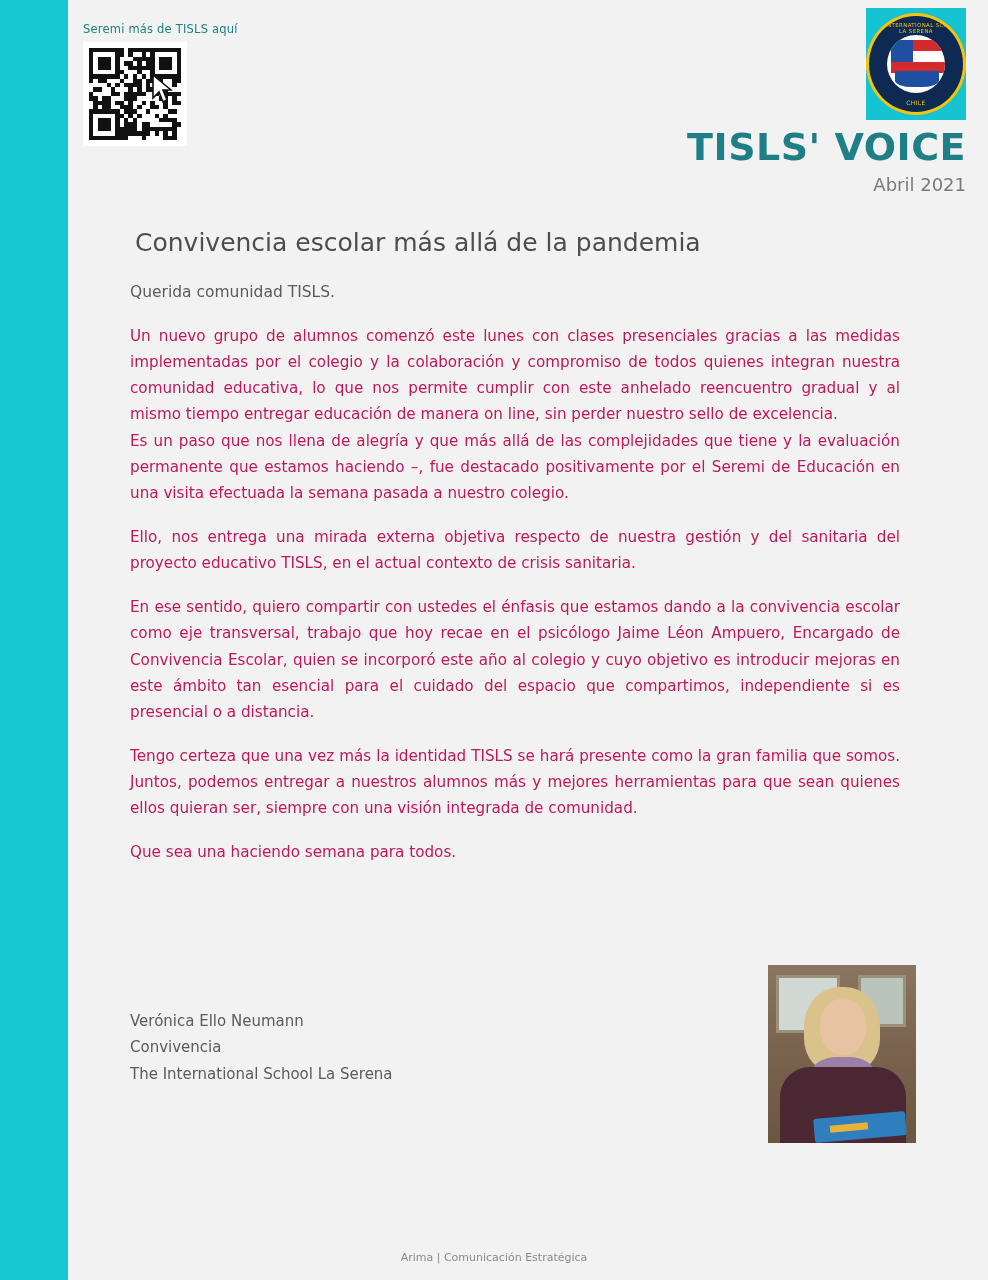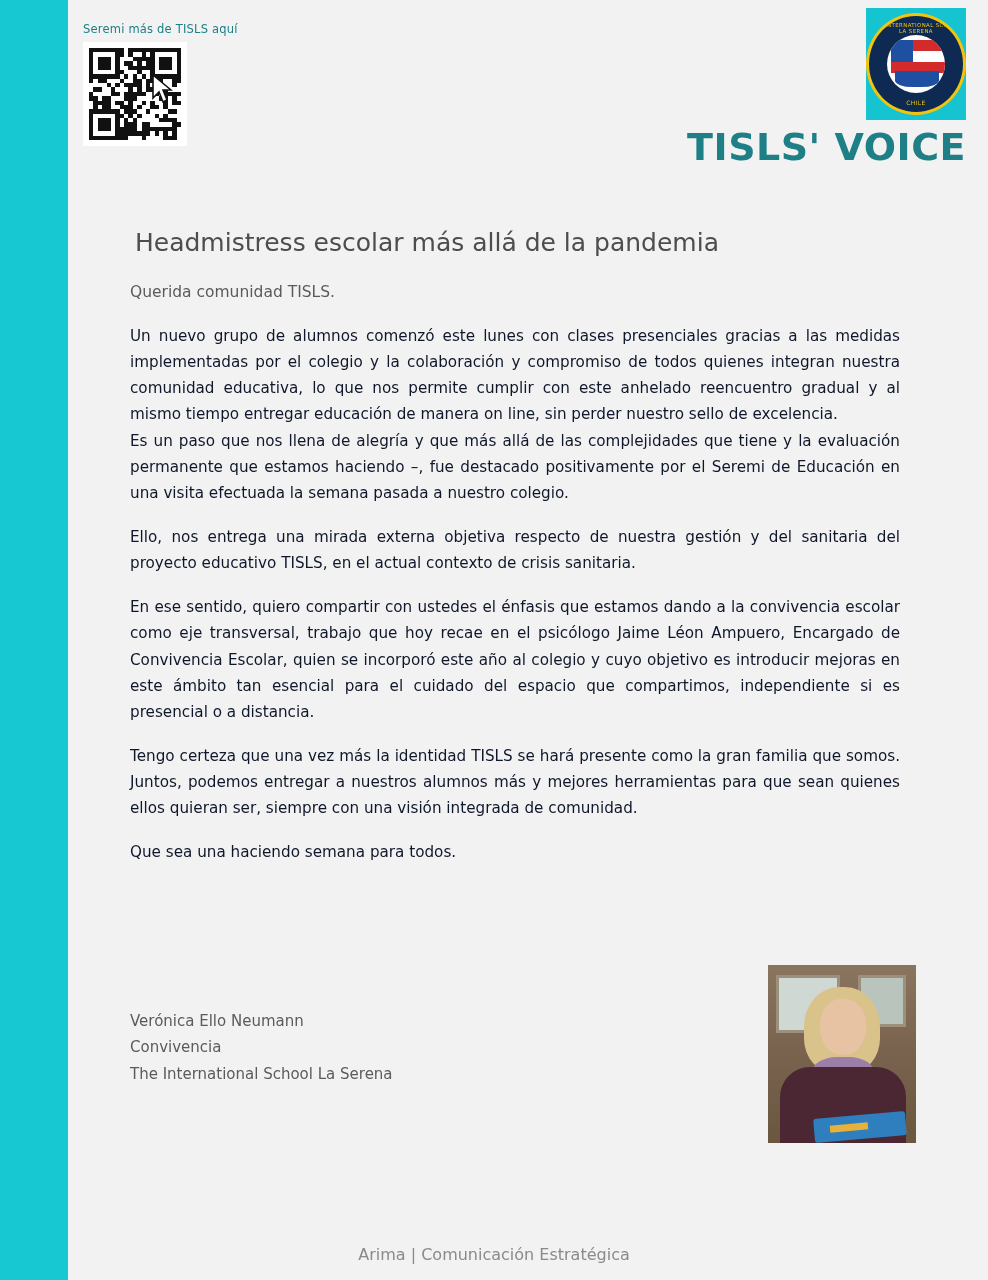--- a/index.html
+++ b/index.html
@@ -185,21 +185,21 @@
   .salutation {
     font-size: 15.5px;
     margin: 0 0 22px 0;
     color: #5b5b5b;
   }
   .para {
     font-size: 15.2px;
     line-height: 1.72;
     text-align: justify;
     margin: 0 0 18px 0;
-    color: #0f172a;
+    color: #be185d;
   }
   .para.tight { margin-bottom: 0; }
 
   
   .signature {
     position: absolute;
     left: 62px;
     top: 1008px;
     font-size: 15px;
     line-height: 1.75;
@@ -279,21 +279,21 @@
     transform: rotate(-5deg);
   }
 
   
   .footer {
     position: absolute;
     left: 0;
     right: 0;
     bottom: 16px;
     text-align: center;
-    font-size: 16px;
+    font-size: 11px;
     color: #8a8a8a;
     font-family: "DejaVu Sans", sans-serif;
   }
 </style>
 </head>
 <body>
 
 <div class="left-bar"></div>
 
 <div class="page">
@@ -758,24 +758,25 @@
         <span class="red1"></span>
         <span class="red2"></span>
         <span class="blue-swoosh"></span>
       </div>
       <div class="logo-text-bottom">CHILE</div>
     </div>
   </div>
 
   <div class="masthead">
     <div class="masthead-title">TISLS' VOICE</div>
+    <div class="masthead-date">Abril 2021</div>
   </div>
 
   <div class="article">
-    <h1 class="headline">Headmistress escolar más allá de la pandemia</h1>
+    <h1 class="headline">Convivencia escolar más allá de la pandemia</h1>
     <p class="salutation">Querida comunidad TISLS.</p>
     <p class="para tight"> Un nuevo grupo de alumnos comenzó este lunes con clases presenciales gracias a las medidas implementadas por el colegio y la colaboración y compromiso de todos quienes integran nuestra comunidad educativa, lo que nos permite cumplir con este anhelado reencuentro gradual y al mismo tiempo entregar educación de manera on line, sin perder nuestro sello de excelencia.</p>
     <p class="para">Es un paso que nos llena de alegría y que más allá de las complejidades que tiene y la evaluación permanente que estamos haciendo –, fue destacado positivamente por el Seremi de Educación en una visita efectuada la semana pasada a nuestro colegio.</p>
     <p class="para">Ello, nos entrega una mirada externa objetiva respecto de nuestra gestión y del sanitaria del proyecto educativo TISLS, en el actual contexto de crisis sanitaria.</p>
     <p class="para">En ese sentido, quiero compartir con ustedes el énfasis que estamos dando a la convivencia escolar como eje transversal, trabajo que hoy recae en el psicólogo Jaime Léon Ampuero, Encargado de Convivencia Escolar, quien se incorporó este año al colegio y cuyo objetivo es introducir mejoras en este ámbito tan esencial para el cuidado del espacio que compartimos, independiente si es presencial o a distancia.</p>
     <p class="para">Tengo certeza que una vez más la identidad TISLS se hará presente como la gran familia que somos. Juntos, podemos entregar a nuestros alumnos más y mejores herramientas para que sean quienes ellos quieran ser, siempre con una visión integrada de comunidad.</p>
     <p class="para">Que sea una haciendo semana para todos.</p>
   </div>
 
   <div class="signature">

